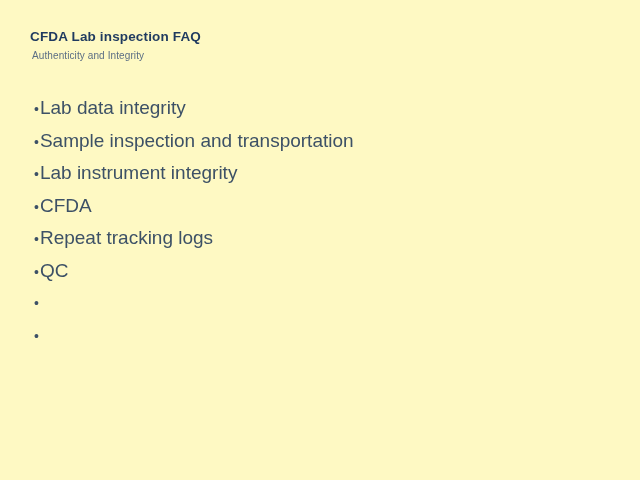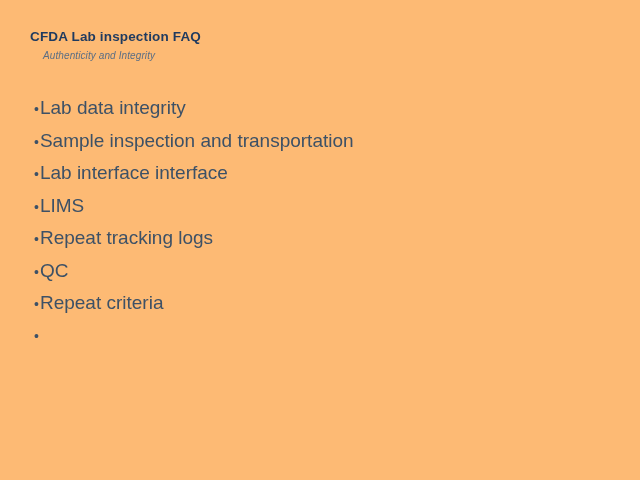--- a/index.html
+++ b/index.html
@@ -10,45 +10,44 @@
     width: 640px;
     height: 480px;
     background: #ffffff;
     font-family: "Liberation Sans", sans-serif;
     overflow: hidden;
   }
   .slide {
     position: relative;
     width: 640px;
     height: 480px;
-    background: #fdba74;
+    background: #fef9c3;
     box-sizing: border-box;
   }
   .slide-header {
     position: absolute;
     left: 30px;
     top: 29px;
     width: 580px;
   }
   .slide-title {
     font-size: 13.5px;
     font-weight: bold;
     color: #1f3a5f;
     letter-spacing: 0.15px;
     line-height: 1.2;
     margin: 0;
     white-space: nowrap;
   }
   .slide-subtitle {
     font-size: 10px;
-    font-style: italic;
     color: #5b6e84;
     letter-spacing: 0.1px;
     line-height: 1.2;
-    margin: 5px 0 0 13px;
+    margin: 5px 0 0 2px;
     white-space: nowrap;
   }
   .bullet-list {
     position: absolute;
     left: 34px;
     top: 92px;
     width: 590px;
     list-style: none;
     margin: 0;
     padding: 0;
@@ -91,36 +90,35 @@
     <li class="bullet-item">
       <span class="bullet-marker">•</span>
       <span class="bullet-text">Lab data integrity</span>
     </li>
     <li class="bullet-item">
       <span class="bullet-marker">•</span>
       <span class="bullet-text">Sample inspection and transportation</span>
     </li>
     <li class="bullet-item">
       <span class="bullet-marker">•</span>
-      <span class="bullet-text">Lab interface interface</span>
+      <span class="bullet-text">Lab instrument integrity</span>
     </li>
     <li class="bullet-item">
       <span class="bullet-marker">•</span>
-      <span class="bullet-text">LIMS</span>
+      <span class="bullet-text">CFDA</span>
     </li>
     <li class="bullet-item">
       <span class="bullet-marker">•</span>
       <span class="bullet-text">Repeat tracking logs</span>
     </li>
     <li class="bullet-item">
       <span class="bullet-marker">•</span>
       <span class="bullet-text">QC</span>
     </li>
     <li class="bullet-item">
       <span class="bullet-marker">•</span>
-      <span class="bullet-text">Repeat criteria</span>
     </li>
     <li class="bullet-item">
       <span class="bullet-marker">•</span>
     </li>
   </ul>
 
 </div>
 
 </body></html>

